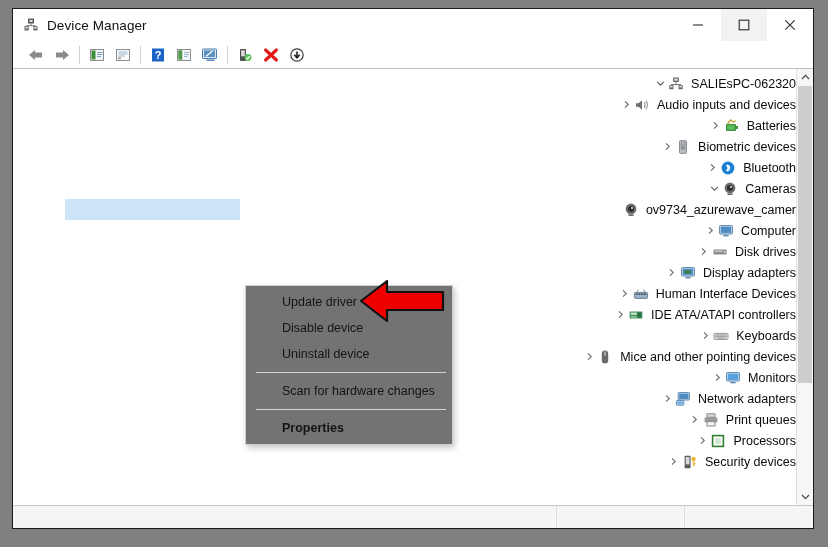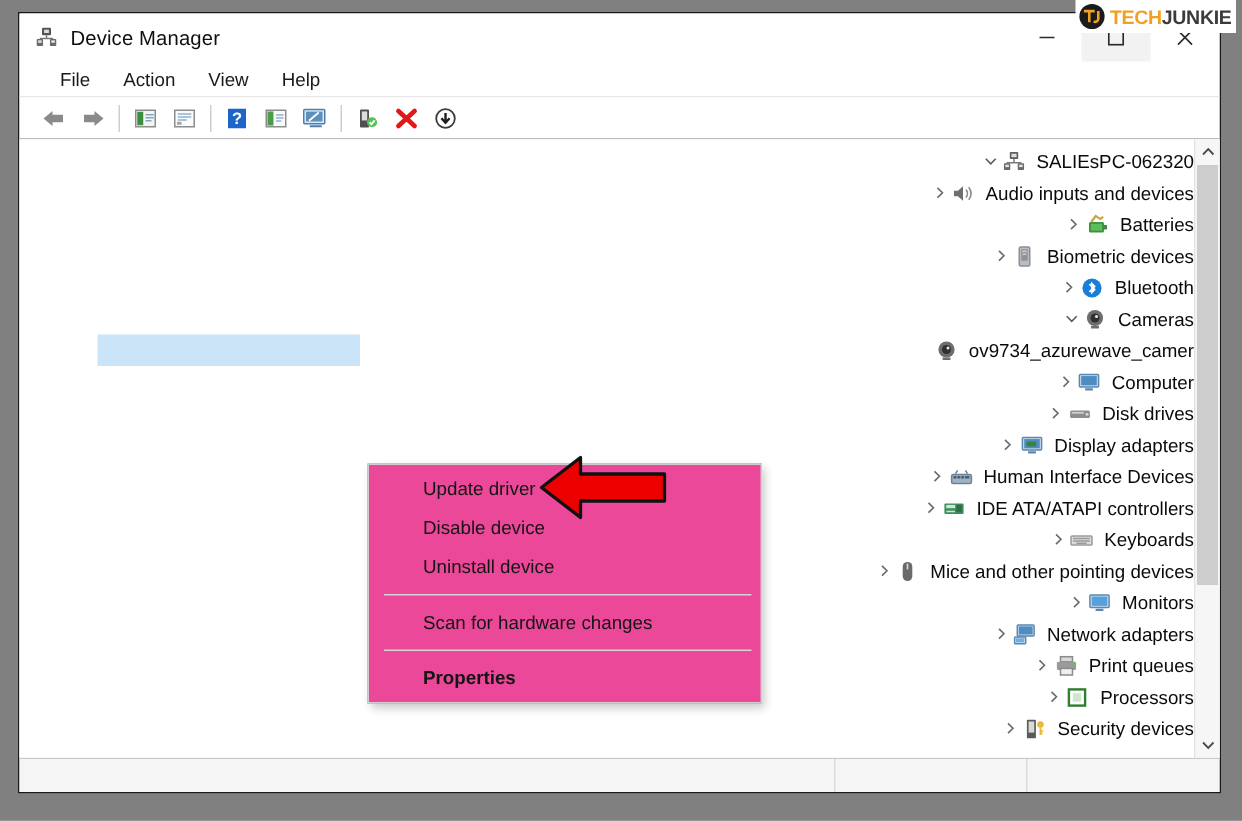--- a/index.html
+++ b/index.html
@@ -131,22 +131,22 @@
   }
   .sb-pane { border-right: 1px solid #dcdcdc; }
   .sb-pane.main { flex: 1 1 auto; }
   .sb-pane.p2 { width: 128px; }
   .sb-pane.p3 { width: 128px; border-right: none; }
 
   
   .ctxmenu {
     position: absolute;
     left: 232px; top: 216px;
-    width: 263px;
-    background: #ec4899;
+    width: 208px;
+    background: #737373;
     border: 1px solid #cfcfcf;
     box-shadow: 2px 3px 6px rgba(0,0,0,.22);
     padding: 3px 0 3px 0;
     z-index: 40;
   }
   .ctx-item {
     height: 26px;
     display: flex; align-items: center;
     padding-left: 36px;
     font-size: 12.5px; color: #141414;
@@ -211,26 +211,20 @@
             </svg>
         </div>
         <div class="win-btn">
           <svg width="12" height="12" viewBox="0 0 12 12">
               <path d="M1.3 1.3 L10.7 10.7 M10.7 1.3 L1.3 10.7" stroke="#2b2b2b" stroke-width="1.1"></path>
             </svg>
         </div>
       </div>
     </div>
 
-    <div class="menubar">
-      <span class="menu-item">File</span>
-      <span class="menu-item">Action</span>
-      <span class="menu-item">View</span>
-      <span class="menu-item">Help</span>
-    </div>
 
     <div class="toolbar">
       <div class="tb-btn">
         <svg width="18" height="16" viewBox="0 0 18 16">
           <path d="M8 3 L2 8 L8 13 L8 10.5 L15 10.5 L15 5.5 L8 5.5 Z" fill="#8a8a8a"></path>
         </svg>
       </div>
       <div class="tb-btn">
         <svg width="18" height="16" viewBox="0 0 18 16">
           <path d="M10 3 L16 8 L10 13 L10 10.5 L3 10.5 L3 5.5 L10 5.5 Z" fill="#8a8a8a"></path>
@@ -647,25 +641,14 @@
     </div>
 
     <div class="statusbar">
       <div class="sb-pane main"></div>
       <div class="sb-pane p2"></div>
       <div class="sb-pane p3"></div>
     </div>
 
   </div>
 
-  <div class="watermark">
-    <span class="wm-logo">
-      <svg width="18" height="18" viewBox="0 0 18 18">
-        <circle cx="9" cy="9" r="8.4" fill="#1b1b1b"></circle>
-        <path d="M3.6 5.4h7.2M7.2 5.4v7.4" stroke="#f2a024" stroke-width="1.7" fill="none"></path>
-        <path d="M13.2 5.4v5.1a2.1 2.1 0 0 1-3.1 1.8" stroke="#f2a024" stroke-width="1.7" fill="none"></path>
-      </svg>
-    </span>
-    <span class="wm-tech">TECH</span>
-    <span class="wm-junkie">JUNKIE</span>
-  </div>
 
 </div>
 
 </body></html>

